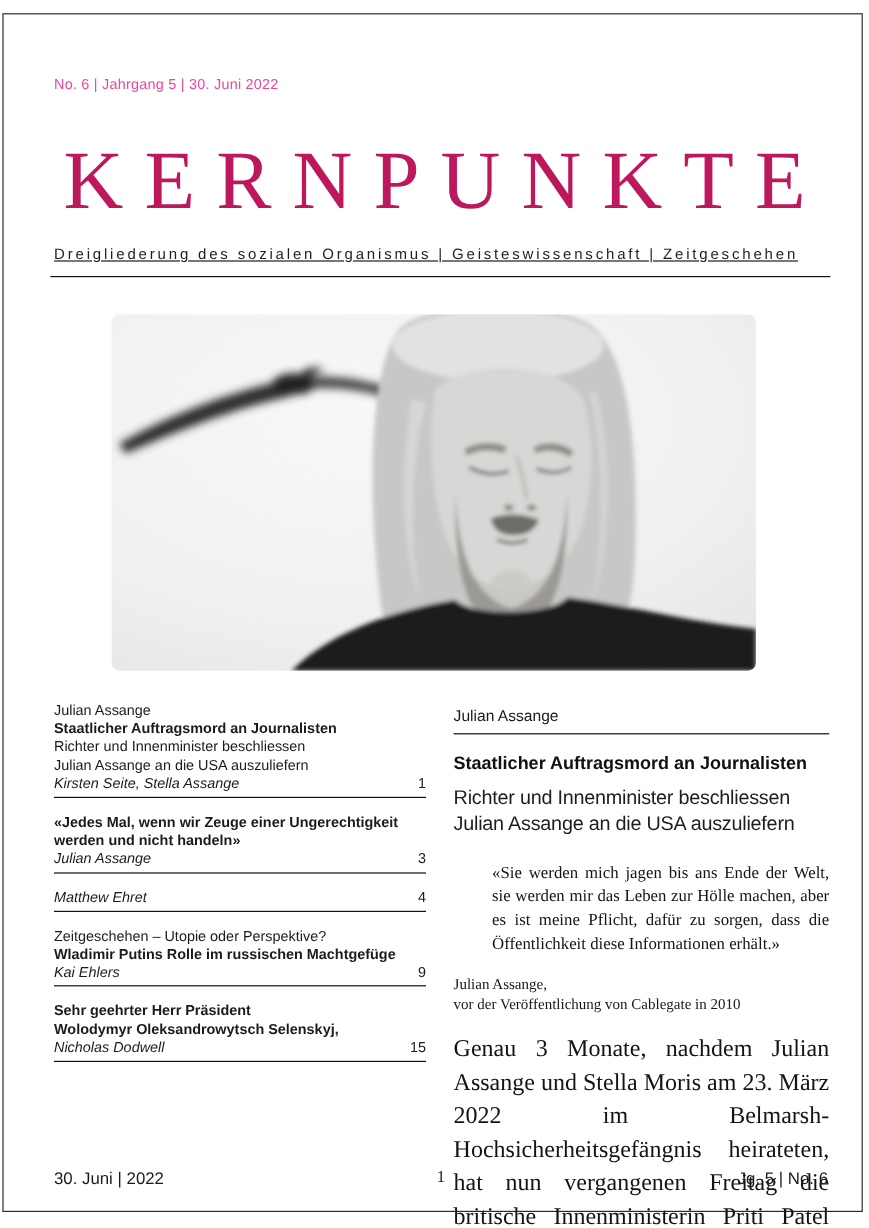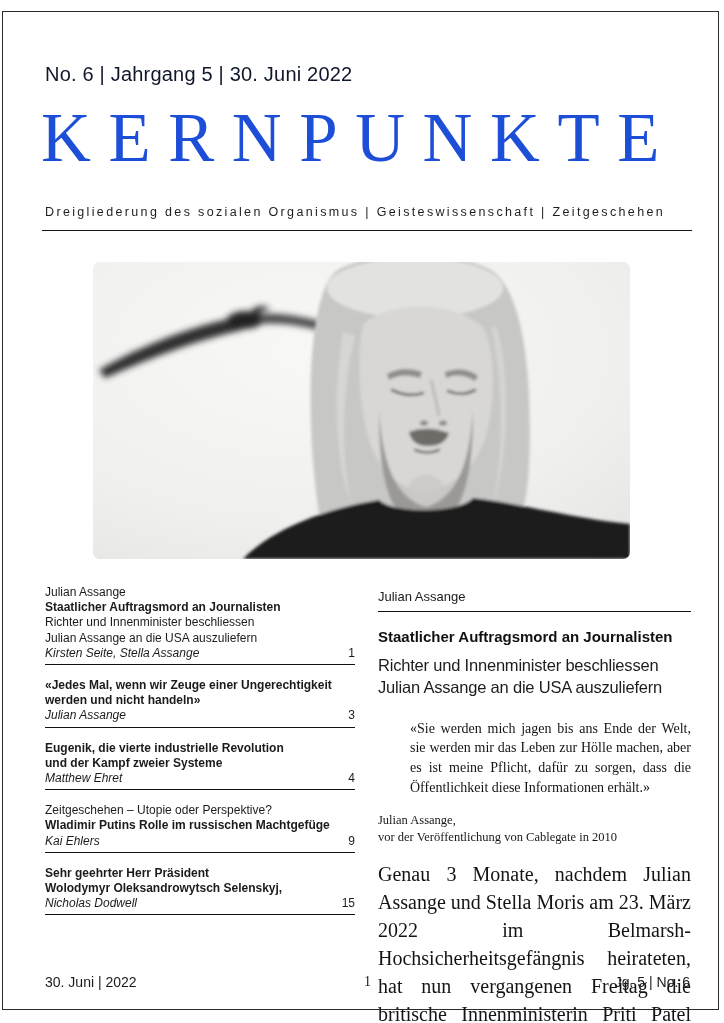--- a/index.html
+++ b/index.html
@@ -13,35 +13,35 @@
   }
   .frame{
     position:absolute;
     left:2px;top:11px;right:5px;bottom:13px;
     border:1.5px solid #2b2b2b;
     pointer-events:none;
   }
   
   .issue-line{
     position:absolute;left:45px;top:63px;
-    font-size:20px;letter-spacing:.2px;color:#0f172a;
+    font-size:12px;letter-spacing:.2px;color:#ec4899;
   }
   .masthead{
-    position:absolute;left:41px;top:104px;margin:0;
+    position:absolute;left:41px;top:104px;margin:12px;
     font-family:"Liberation Serif", serif;
     font-weight:500;
     font-size:69px;line-height:1;
     letter-spacing:.255em;
     white-space:nowrap;
-    color:#1d4ed8;
+    color:#be185d;
   }
   .tagline{
     position:absolute;left:45px;top:205px;
     font-size:12.5px;letter-spacing:2.35px;
-    white-space:nowrap;color:#1e1e1e;
+    white-space:nowrap;color:#1e1e1e;text-decoration:underline;
   }
   .header-rule{
     position:absolute;left:42px;top:230px;width:650px;
     border-top:1.7px solid #151515;
   }
   
   .photo{
     position:absolute;left:93px;top:262px;width:537px;height:297px;
     margin:0;border-radius:7px;overflow:hidden;background:#efefee;
   }
@@ -209,22 +209,20 @@
 
     <div class="toc-entry">
       <div class="toc-item-title">«Jedes Mal, wenn wir Zeuge einer Ungerechtigkeit werden und nicht handeln»</div>
       <div class="toc-meta">
         <span class="toc-authors">Julian Assange</span>
         <span class="toc-page">3</span>
       </div>
     </div>
 
     <div class="toc-entry">
-      <div class="toc-item-title prelines">Eugenik, die vierte industrielle Revolution
-und der Kampf zweier Systeme</div>
       <div class="toc-meta">
         <span class="toc-authors">Matthew Ehret</span>
         <span class="toc-page">4</span>
       </div>
     </div>
 
     <div class="toc-entry">
       <div class="toc-kicker">Zeitgeschehen – Utopie oder Perspektive?</div>
       <div class="toc-item-title">Wladimir Putins Rolle im russischen Machtgefüge</div>
       <div class="toc-meta">

